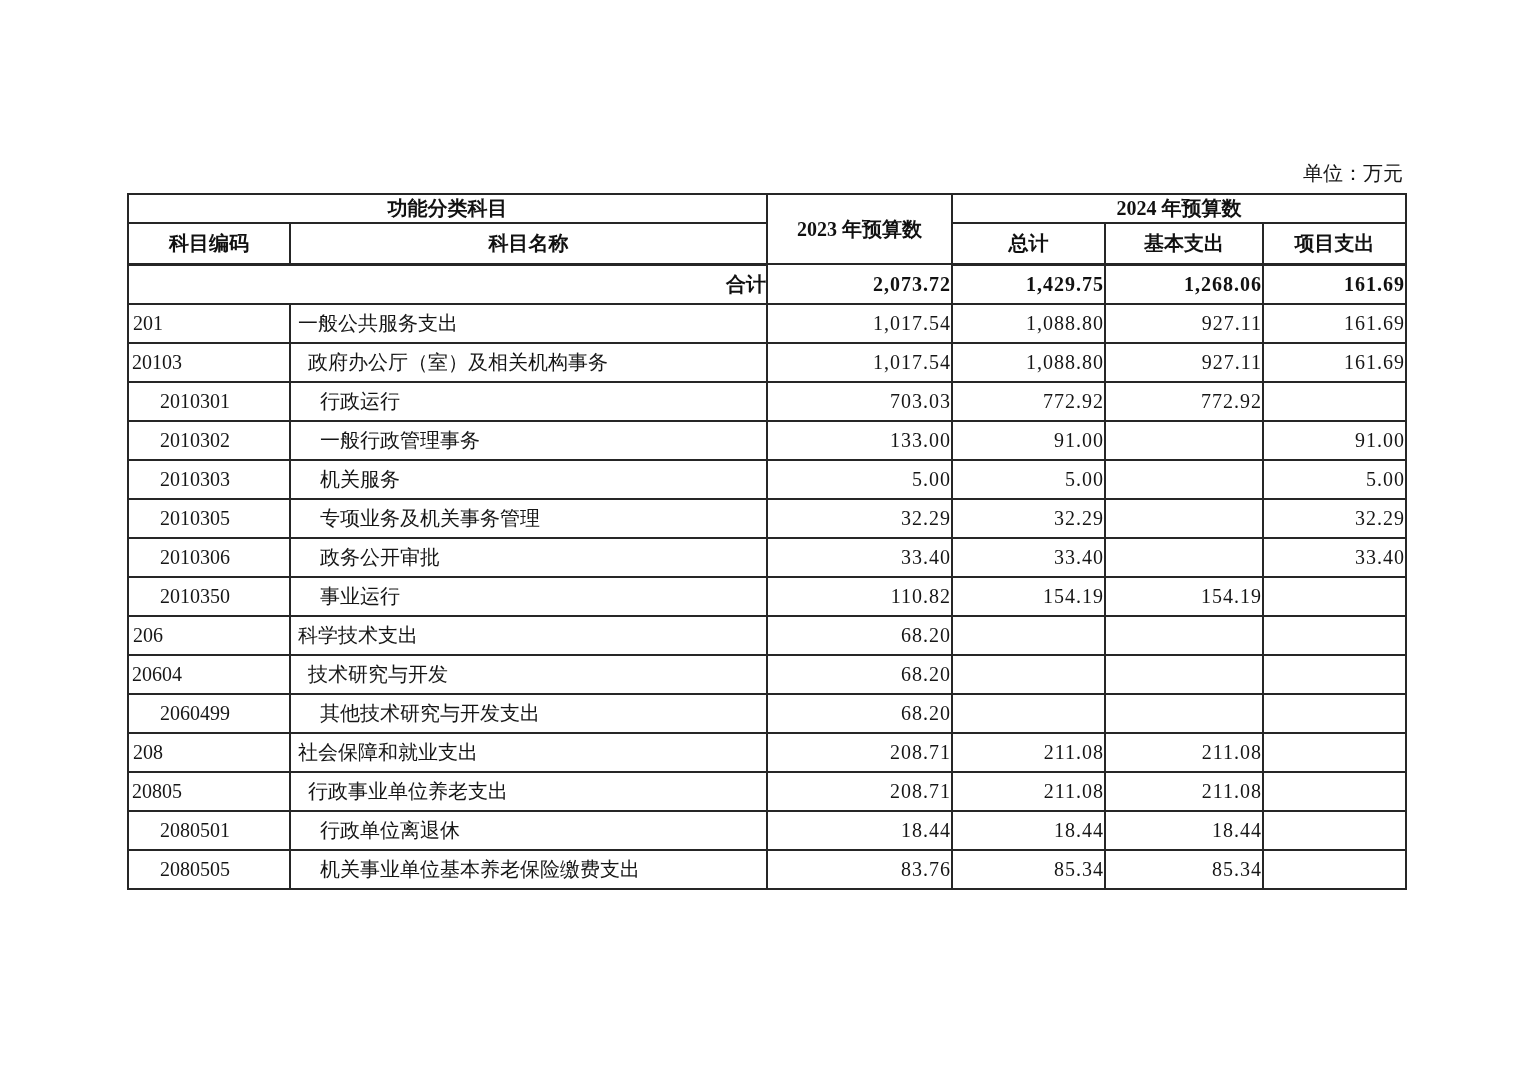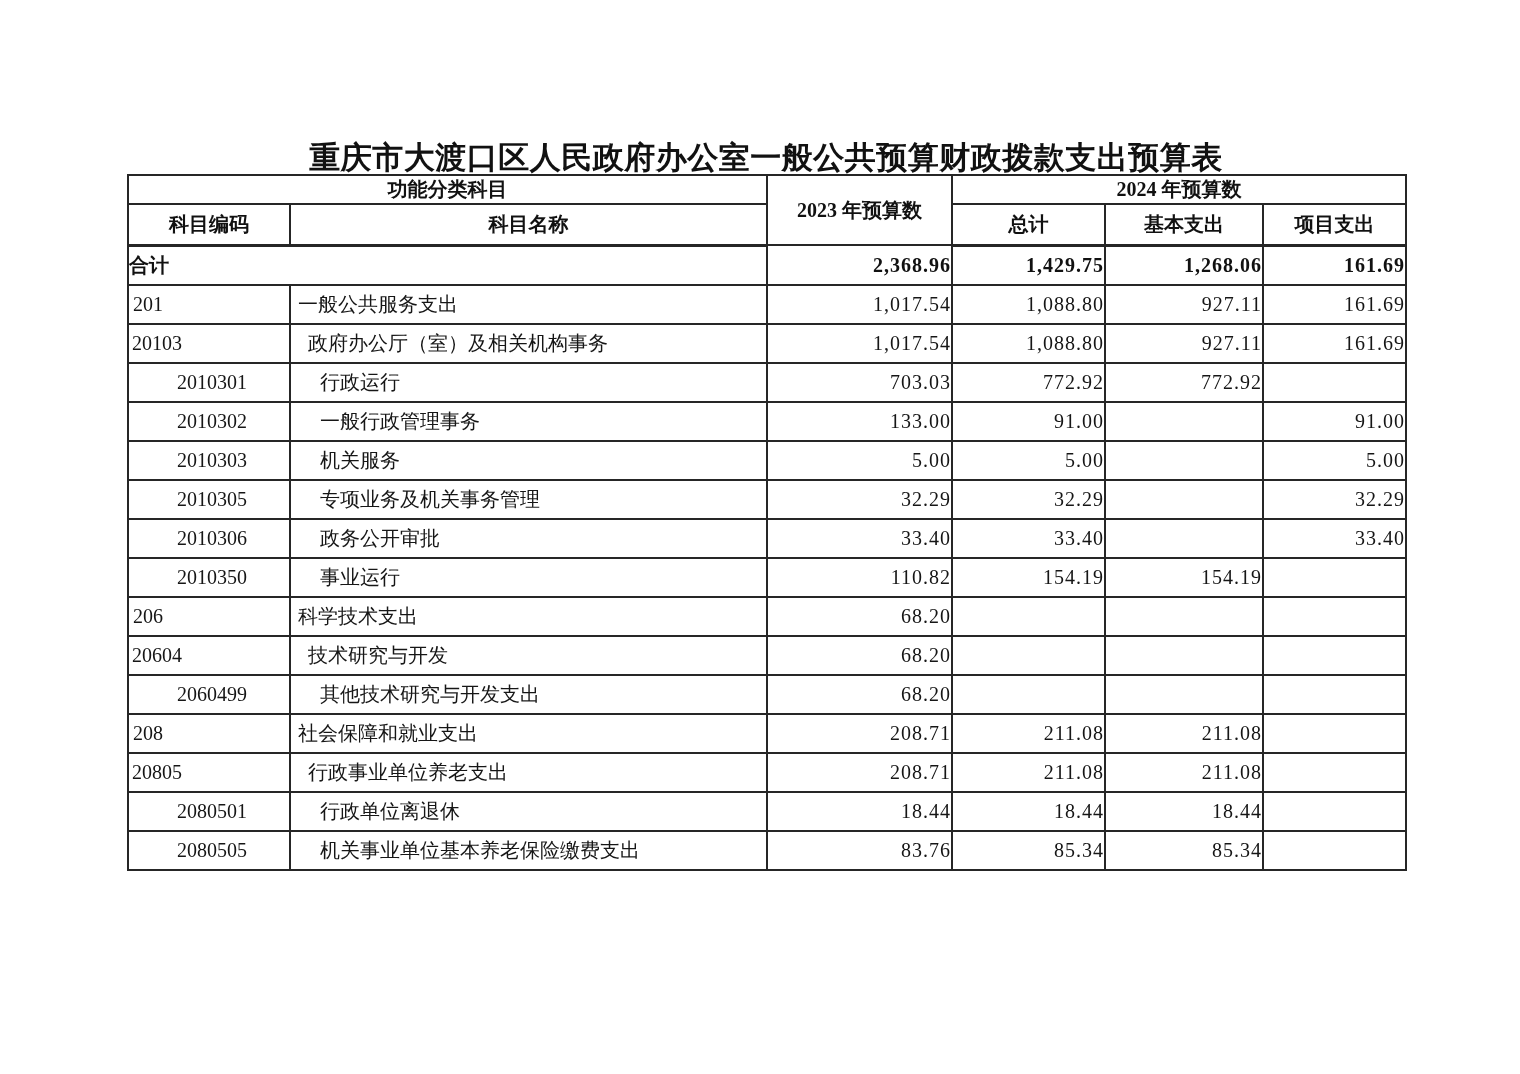--- a/index.html
+++ b/index.html
@@ -53,44 +53,44 @@
   }
   thead th {
     font-weight: bold;
     text-align: center;
     color: #111111;
   }
   tr.head-1 th { height: 16px; }
   tr.head-2 th { height: 41px; border-bottom-width: 3px; }
   th.span-2023 { border-bottom-width: 3px; }
   tr.total-row td { height: 40px; font-weight: bold; color: #111111; }
-  tr.total-row .row-label { text-align: left; }
+  tr.total-row .row-label { text-align: right; }
   tbody tr.data-row td { height: 39px; }
   td.num {
     text-align: right;
     padding-right: 9px;
     letter-spacing: 1px;
     font-variant-numeric: tabular-nums;
   }
   td.code { text-align: left; }
   td.name { text-align: left; }
   tr.lvl-1 td.code { padding-left: 4px; }
   tr.lvl-2 td.code { padding-left: 3px; }
-  tr.lvl-3 td.code { padding-left: 48px; }
+  tr.lvl-3 td.code { padding-left: 31px; }
   tr.lvl-1 td.name { padding-left: 7px; }
   tr.lvl-2 td.name { padding-left: 17px; }
   tr.lvl-3 td.name { padding-left: 29px; }
 </style>
 </head>
 <body>
 
 <div class="sheet">
 
-  <h1 class="doc-title">重庆市大渡口区人民政府办公室一般公共预算财政拨款支出预算表</h1>
-
+
+  <div class="unit-row">单位：万元</div>
 
   <table class="budget">
     <colgroup>
       <col style="width:162px">
       <col style="width:477px">
       <col style="width:185px">
       <col style="width:153px">
       <col style="width:158px">
       <col style="width:143px">
     </colgroup>
@@ -104,21 +104,21 @@
         <th>科目编码</th>
         <th>科目名称</th>
         <th>总计</th>
         <th>基本支出</th>
         <th>项目支出</th>
       </tr>
     </thead>
     <tbody>
       <tr class="total-row">
         <td colspan="2" class="row-label">合计</td>
-        <td class="num">2,368.96</td>
+        <td class="num">2,073.72</td>
         <td class="num">1,429.75</td>
         <td class="num">1,268.06</td>
         <td class="num">161.69</td>
       </tr>
     <tr class="data-row lvl-1">
     <td class="code">201</td>
     <td class="name">一般公共服务支出</td>
     <td class="num">1,017.54</td>
     <td class="num">1,088.80</td>
     <td class="num">927.11</td>

